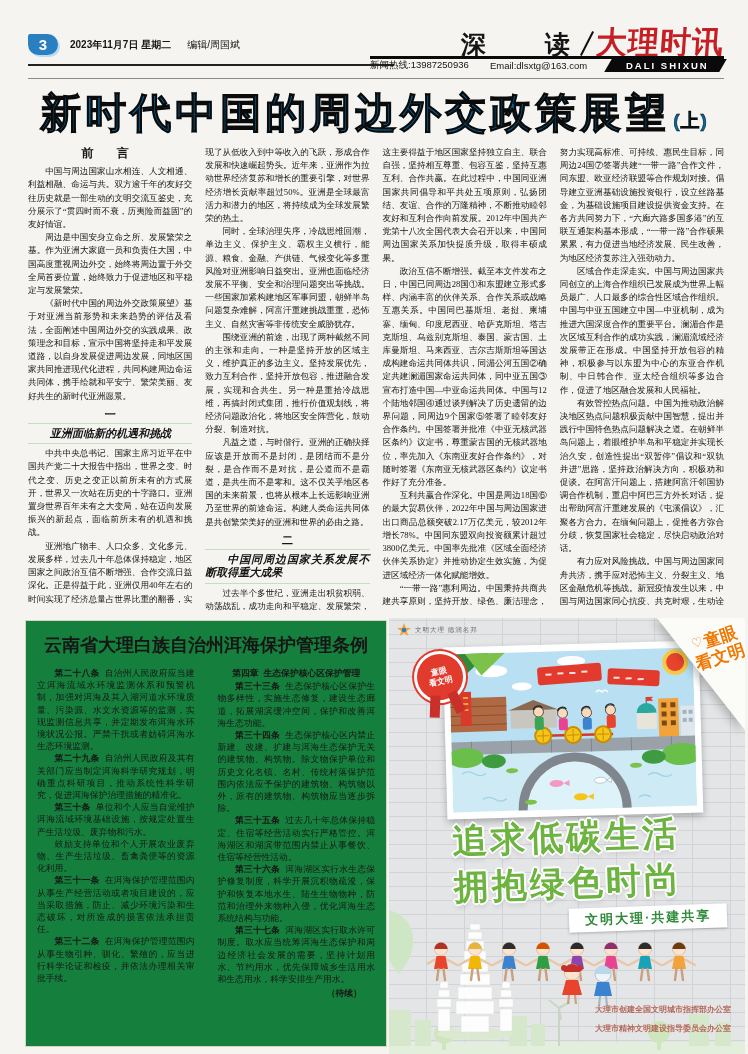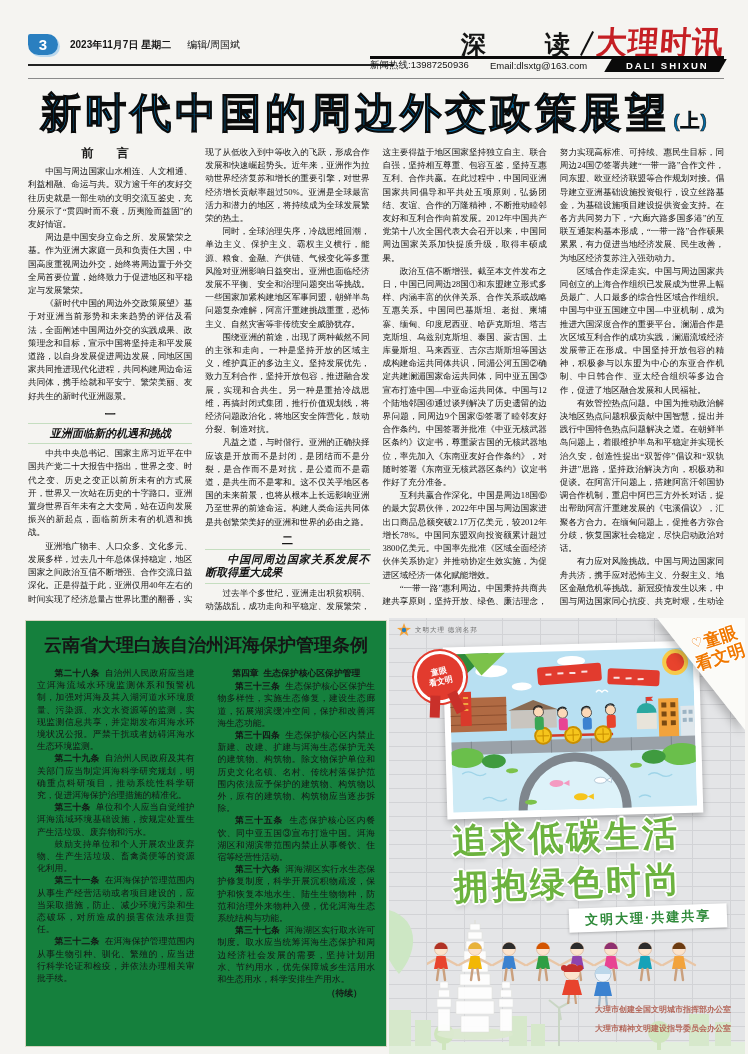--- a/index.html
+++ b/index.html
@@ -133,21 +133,21 @@
           <p class="law-p b-art"><span class="law-label">第三十条</span><span>单位和个人应当自觉维护洱海流域环境基础设施，按规定处置生产生活垃圾、废弃物和污水。</span></p>
           <p class="law-p b-art"><span class="law-label"></span><span>鼓励支持单位和个人开展农业废弃物、生产生活垃圾、畜禽粪便等的资源化利用。</span></p>
           <p class="law-p b-art"><span class="law-label">第三十一条</span><span>在洱海保护管理范围内从事生产经营活动或者项目建设的，应当采取措施，防止、减少环境污染和生态破坏，对所造成的损害依法承担责任。</span></p>
           <p class="law-p b-art"><span class="law-label">第三十二条</span><span>在洱海保护管理范围内从事生物引种、驯化、繁殖的，应当进行科学论证和检疫，并依法办理相关审批手续。</span></p>
         </div>
       <div class="law-col">
 
       <p class="law-p b-chapter"><span class="law-label">第四章</span><span>生态保护核心区保护管理</span></p>
           <p class="law-p b-art"><span class="law-label">第三十三条</span><span>生态保护核心区保护生物多样性，实施生态修复，建设生态廊道，拓展湖滨缓冲空间，保护和改善洱海生态功能。</span></p>
           <p class="law-p b-art"><span class="law-label">第三十四条</span><span>生态保护核心区内禁止新建、改建、扩建与洱海生态保护无关的建筑物、构筑物。除文物保护单位和历史文化名镇、名村、传统村落保护范围内依法应予保护的建筑物、构筑物以外，原有的建筑物、构筑物应当逐步拆除。</span></p>
-          <p class="law-p b-art"><span class="law-label">第三十五条</span><span>生态保护核心区内餐饮、同中亚五国③宣布打造中国。洱海湖区和湖滨带范围内禁止从事餐饮、住宿等经营性活动。</span></p>
+          <p class="law-p b-art"><span class="law-label">第三十五条</span><span>过去几十年总体保持稳定、住宿等经营活动实行严格管控。洱海湖区和湖滨带范围内禁止从事餐饮、住宿等经营性活动。</span></p>
           <p class="law-p b-art"><span class="law-label">第三十六条</span><span>洱海湖区实行水生态保护修复制度，科学开展沉积物疏浚，保护和恢复本地水生、陆生生物物种，防范和治理外来物种入侵，优化洱海生态系统结构与功能。</span></p>
           <p class="law-p b-art"><span class="law-label">第三十七条</span><span>洱海湖区实行取水许可制度。取水应当统筹洱海生态保护和周边经济社会发展的需要，坚持计划用水、节约用水，优先保障城乡生活用水和生态用水，科学安排生产用水。</span></p>
           <p class="law-p b-tbc"><span class="law-label"></span><span>（待续）</span></p>
         </div>
     </div>
   </section>
 
   <aside class="poster">
 
     <svg class="skyline" viewBox="0 0 356 64" preserveAspectRatio="none">

